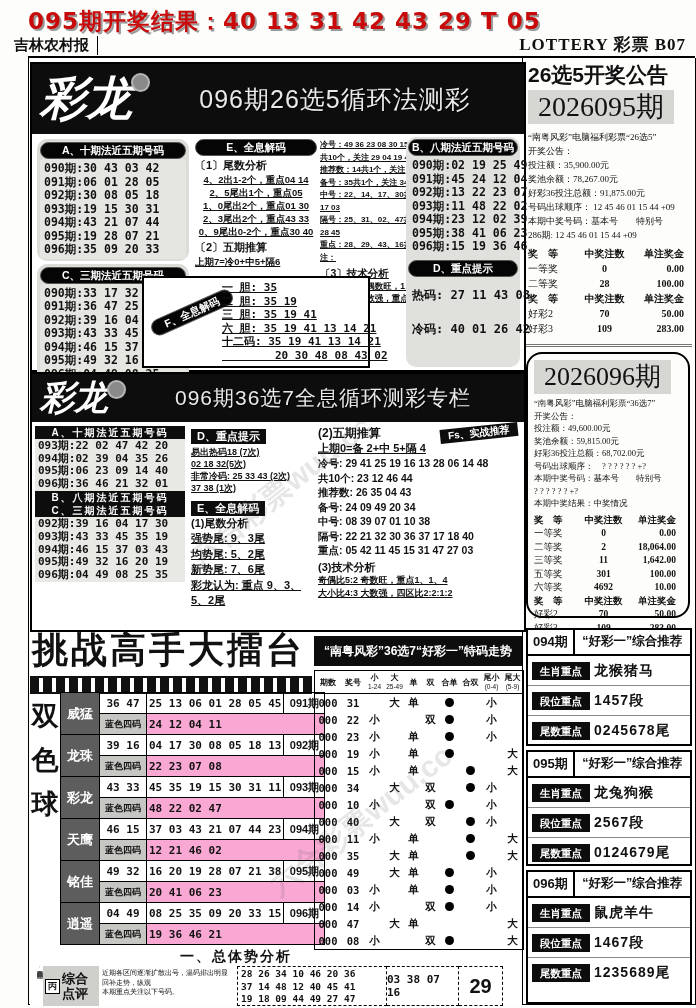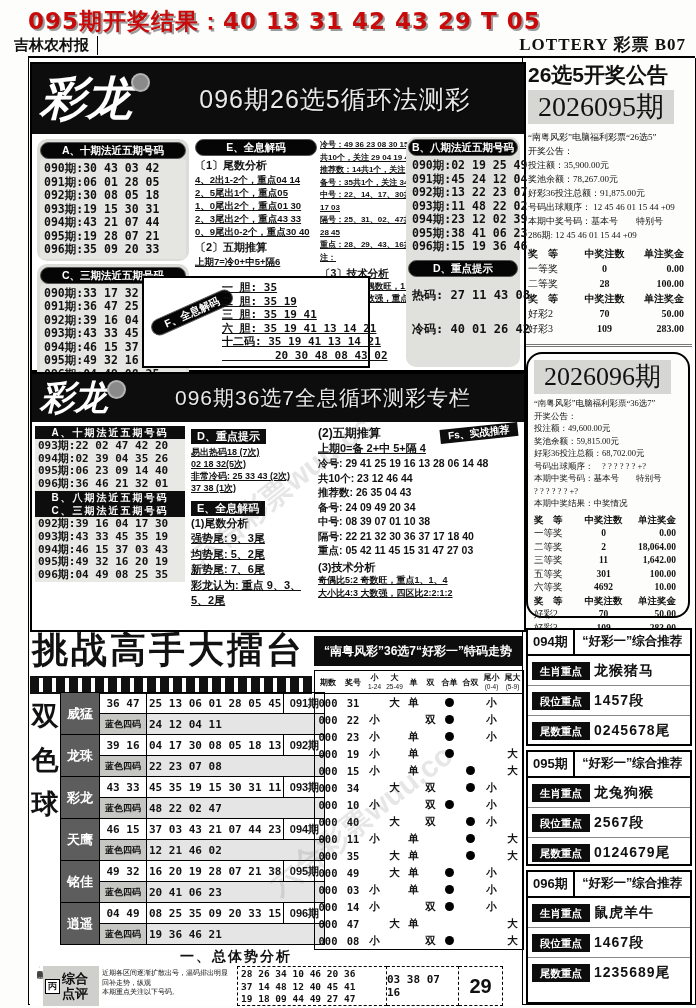--- a/index.html
+++ b/index.html
@@ -28,21 +28,21 @@
   
   #block1{left:30px;top:62px;width:492px;height:306px;border:2px solid #000;background:#fff;}
   #block1 .bheader{height:70px;}
   #block1 .btitle{font-size:25px;}
   .b1body{position:absolute;left:0;top:72px;right:0;bottom:0;}
   .b1colA{position:absolute;left:5px;top:3px;width:152px;}
   .b1colE{position:absolute;left:163px;top:3px;width:122px;}
   .b1colM{position:absolute;left:288px;top:3px;width:136px;overflow:hidden;}
   .b1colB{position:absolute;left:374px;top:1px;width:114px;height:230px;background:#e0e0dc;border-radius:10px;padding:2px 2px;box-sizing:border-box;}
   .esub{font:bold 11px/15px "Liberation Sans",sans-serif;margin-top:2px;}
-  .elist{font:bold 9.5px/13px "Liberation Sans",sans-serif;white-space:pre-line;text-decoration:underline;}
+  .elist{font:bold 9.5px/13px "Liberation Sans",sans-serif;white-space:pre-line;text-decoration:underline;text-align:center;}
   .enote{font:bold 9.5px/13px "Liberation Sans",sans-serif;text-decoration:underline;}
   .midlines{font:bold 8px/12.5px "Liberation Sans",sans-serif;white-space:pre-line;text-decoration:underline;}
   .techlab{font:bold 10.5px/14px "Liberation Sans",sans-serif;text-decoration:underline;margin-top:2px;}
   .techlines{font:bold 8.5px/12px "Liberation Sans",sans-serif;white-space:pre-line;text-decoration:underline;}
   .hotcold{font:bold 12px/16px "DejaVu Sans Mono",monospace;margin:10px 0 0 4px;white-space:pre;}
   #fbox{position:absolute;left:110px;top:140px;width:224px;height:88px;border:2px solid #000;background:#fff;}
   #fbox .pill{position:absolute;left:4px;top:26px;width:86px;transform:rotate(-24deg);}
   .flines{position:absolute;left:78px;top:3px;font:bold 11px/13.5px "DejaVu Sans Mono",monospace;white-space:pre;text-decoration:underline;}
   
   #block2{left:30px;top:372px;width:492px;height:256px;border:2px solid #000;background:#fff;}
@@ -75,21 +75,21 @@
         background:repeating-linear-gradient(90deg,#111 0 9px,#fff 9px 13px);border-top:2px solid #111;border-bottom:2px solid #111;}
   .ballcol{position:absolute;left:0;top:62px;width:30px;font:bold 27px/44px "Liberation Sans",sans-serif;
            text-align:center;white-space:pre;}
   #experts{position:absolute;left:30px;top:60px;border-collapse:collapse;}
   #experts td{border:1.5px solid #000;padding:0 2px;height:20px;}
   .ename{background:#5d5d5d;color:#fff;font:bold 13px "Liberation Sans",sans-serif;text-align:center;width:34px;}
   .epre{font:bold 11px "DejaVu Sans Mono",monospace;width:42px;text-align:center;}
   .enums{font:bold 11px "DejaVu Sans Mono",monospace;width:132px;white-space:nowrap;}
   .eqi{font:bold 11px "Liberation Sans",sans-serif;width:36px;text-align:center;}
   .eblab{background:#c6c6c2;font:bold 9px "Liberation Sans",sans-serif;text-align:center;}
-  .ebnums{background:#e5e5e5;font:bold 11px "DejaVu Sans Mono",monospace;margin-top:40px;}
+  .ebnums{background:#f9a8d4;font:bold 11px "DejaVu Sans Mono",monospace;margin-top:40px;}
   #trend{position:absolute;left:284px;top:38px;width:208px;border:1px solid #000;border-collapse:collapse;table-layout:fixed;}
   #trend th{font:bold 8px/9px "Liberation Sans",sans-serif;padding:2px 0;border-bottom:1px solid #000;}
   #trend th .sub{display:block;font-size:6.5px;font-weight:normal;}
   #trend td{font:bold 10.5px "Liberation Sans",sans-serif;text-align:center;height:17px;padding:0;}
   #trend td.num{font-family:"DejaVu Sans Mono",monospace;}
   .dot{display:inline-block;width:9px;height:9px;border-radius:50%;background:#000;}
   .analysis{position:absolute;left:150px;top:316px;font:bold 14px "Liberation Sans",sans-serif;letter-spacing:2px;}
   .review{position:absolute;left:0;top:334px;width:492px;height:40px;display:flex;align-items:stretch;}
   .sidenote{width:13px;font:6px/6.5px "Liberation Sans",sans-serif;writing-mode:vertical-rl;color:#444;overflow:hidden;}
   .rtagwrap{width:56px;background:#cfcfcb;display:flex;align-items:center;}

